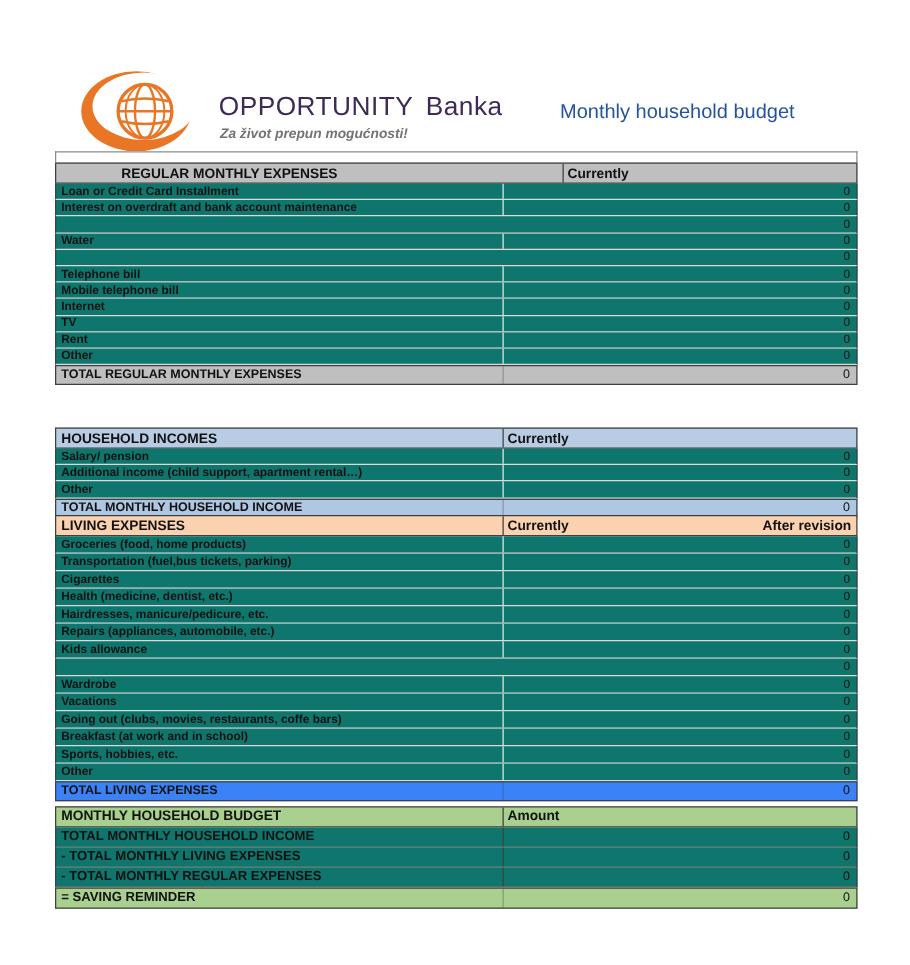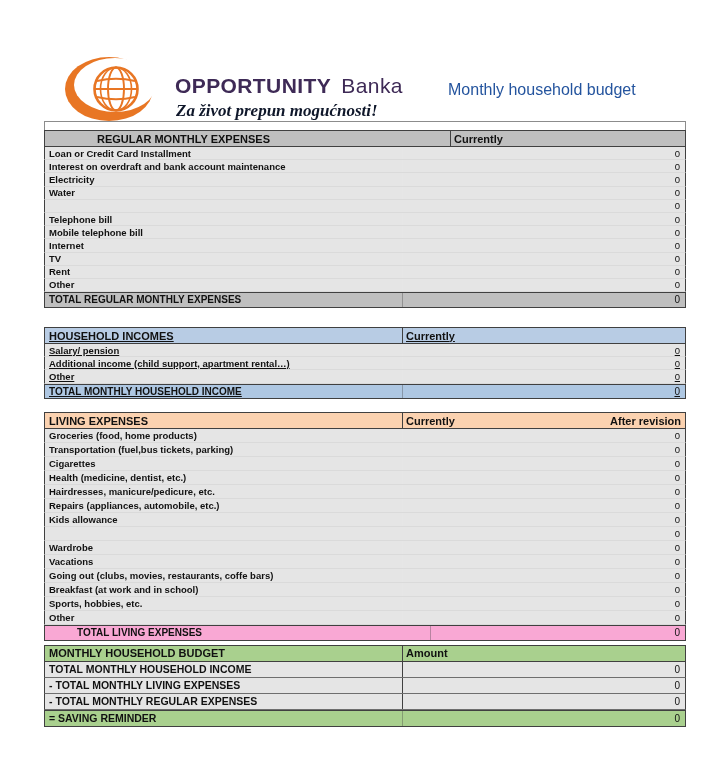--- a/index.html
+++ b/index.html
@@ -6,42 +6,42 @@
   body{
     width:728px;height:772px;background:#ffffff;position:relative;
     font-family:"Liberation Sans",sans-serif;color:#111;
     -webkit-font-smoothing:antialiased;
   }
   .page{position:absolute;inset:0;overflow:hidden;}
 
   
   .logo{position:absolute;left:64px;top:56px;width:98px;height:66px;}
   .brand-line{position:absolute;left:175px;top:74px;font-size:21px;letter-spacing:.4px;color:#3E2A56;white-space:nowrap;}
-  .brand-line .b1{font-weight:bold;}
+  .brand-line .b1{font-weight:normal;}
   .brand-line .b2{font-weight:400;margin-left:4px;}
-  .tagline{position:absolute;left:176px;top:101px;font-family:Liberation Serif, serif;font-style:italic;font-weight:bold;font-size:17px;color:#0f172a;white-space:nowrap;}
+  .tagline{position:absolute;left:176px;top:101px;font-family:Liberation Sans, sans-serif;font-style:italic;font-weight:bold;font-size:11px;color:#737373;white-space:nowrap;}
   .page-title{position:absolute;left:448px;top:81px;font-size:16px;color:#24549E;white-space:nowrap;}
 
   
   .strip{position:absolute;left:44px;top:121px;width:642px;height:9px;box-sizing:border-box;
     border:1px solid #8c8c8c;border-bottom:none;background:#fff;}
   .tbl{position:absolute;left:44px;width:642px;box-sizing:border-box;}
-  #tbl-0{top:130px;} #tbl-1{top:327px;text-decoration:underline;} #tbl-2{top:412px;} #tbl-3{top:645px;}
+  #tbl-0{top:130px;} #tbl-1{top:342px;} #tbl-2{top:412px;} #tbl-3{top:645px;}
 
   .t-head{display:flex;align-items:center;height:17px;box-sizing:border-box;
     border:1px solid #404040;font-weight:bold;font-size:11px;}
   .t-label{width:358px;flex:none;box-sizing:border-box;padding-left:4px;height:100%;
     display:flex;align-items:center;overflow:hidden;white-space:nowrap;}
   .t-head .t-label{border-right:1px solid #404040;}
   .t-mid{flex:1;padding-left:3px;white-space:nowrap;}
   .t-right{padding-right:4px;white-space:nowrap;}
 
   .t-row{display:flex;align-items:center;height:13.2px;box-sizing:border-box;
     border-left:1px solid #404040;border-right:1px solid #404040;
-    border-bottom:1px solid #DADADA;font-size:9.5px;background:#e5e5e5;}
+    border-bottom:1px solid #DADADA;font-size:9.5px;background:#0f766e;}
   .t-row .t-label{font-weight:bold;border-right:1px solid #E6E6E6;}
   .t-value{flex:1;text-align:right;padding-right:5px;font-weight:400;font-size:9.5px;}
 
   .t-total{display:flex;align-items:center;height:15.5px;box-sizing:border-box;
     border:1px solid #404040;font-size:10px;gap:46px;}
   .t-total .t-label{font-weight:bold;border-right:1px solid rgba(64,64,64,.35);}
   .t-total .t-value{font-size:10px;}
 
   #tbl-2 .t-row{height:14px;}
 
@@ -86,21 +86,20 @@
       </div>
       <div class="t-row">
         <div class="t-label">Loan or Credit Card Installment</div>
         <div class="t-value">0</div>
       </div>
       <div class="t-row">
         <div class="t-label">Interest on overdraft and bank account maintenance</div>
         <div class="t-value">0</div>
       </div>
       <div class="t-row">
-        <div class="t-label">Electricity</div>
         <div class="t-value">0</div>
       </div>
       <div class="t-row">
         <div class="t-label">Water</div>
         <div class="t-value">0</div>
       </div>
       <div class="t-row">
         <div class="t-value">0</div>
       </div>
       <div class="t-row">
@@ -208,21 +207,21 @@
         <div class="t-value">0</div>
       </div>
       <div class="t-row">
         <div class="t-label">Sports, hobbies, etc.</div>
         <div class="t-value">0</div>
       </div>
       <div class="t-row">
         <div class="t-label">Other</div>
         <div class="t-value">0</div>
       </div>
-      <div class="t-total" style="background: #f9a8d4; padding-left: 28px;">
+      <div class="t-total" style="background: #3b82f6;">
         <div class="t-label">TOTAL LIVING EXPENSES</div>
         <div class="t-value">0</div>
       </div>
     </section>
   <section class="tbl" id="tbl-3">
       <div class="t-head" style="background: rgb(169, 208, 142);">
         <div class="t-label">MONTHLY HOUSEHOLD BUDGET</div>
         <div class="t-mid">Amount</div>
       </div>
       <div class="t-row">

